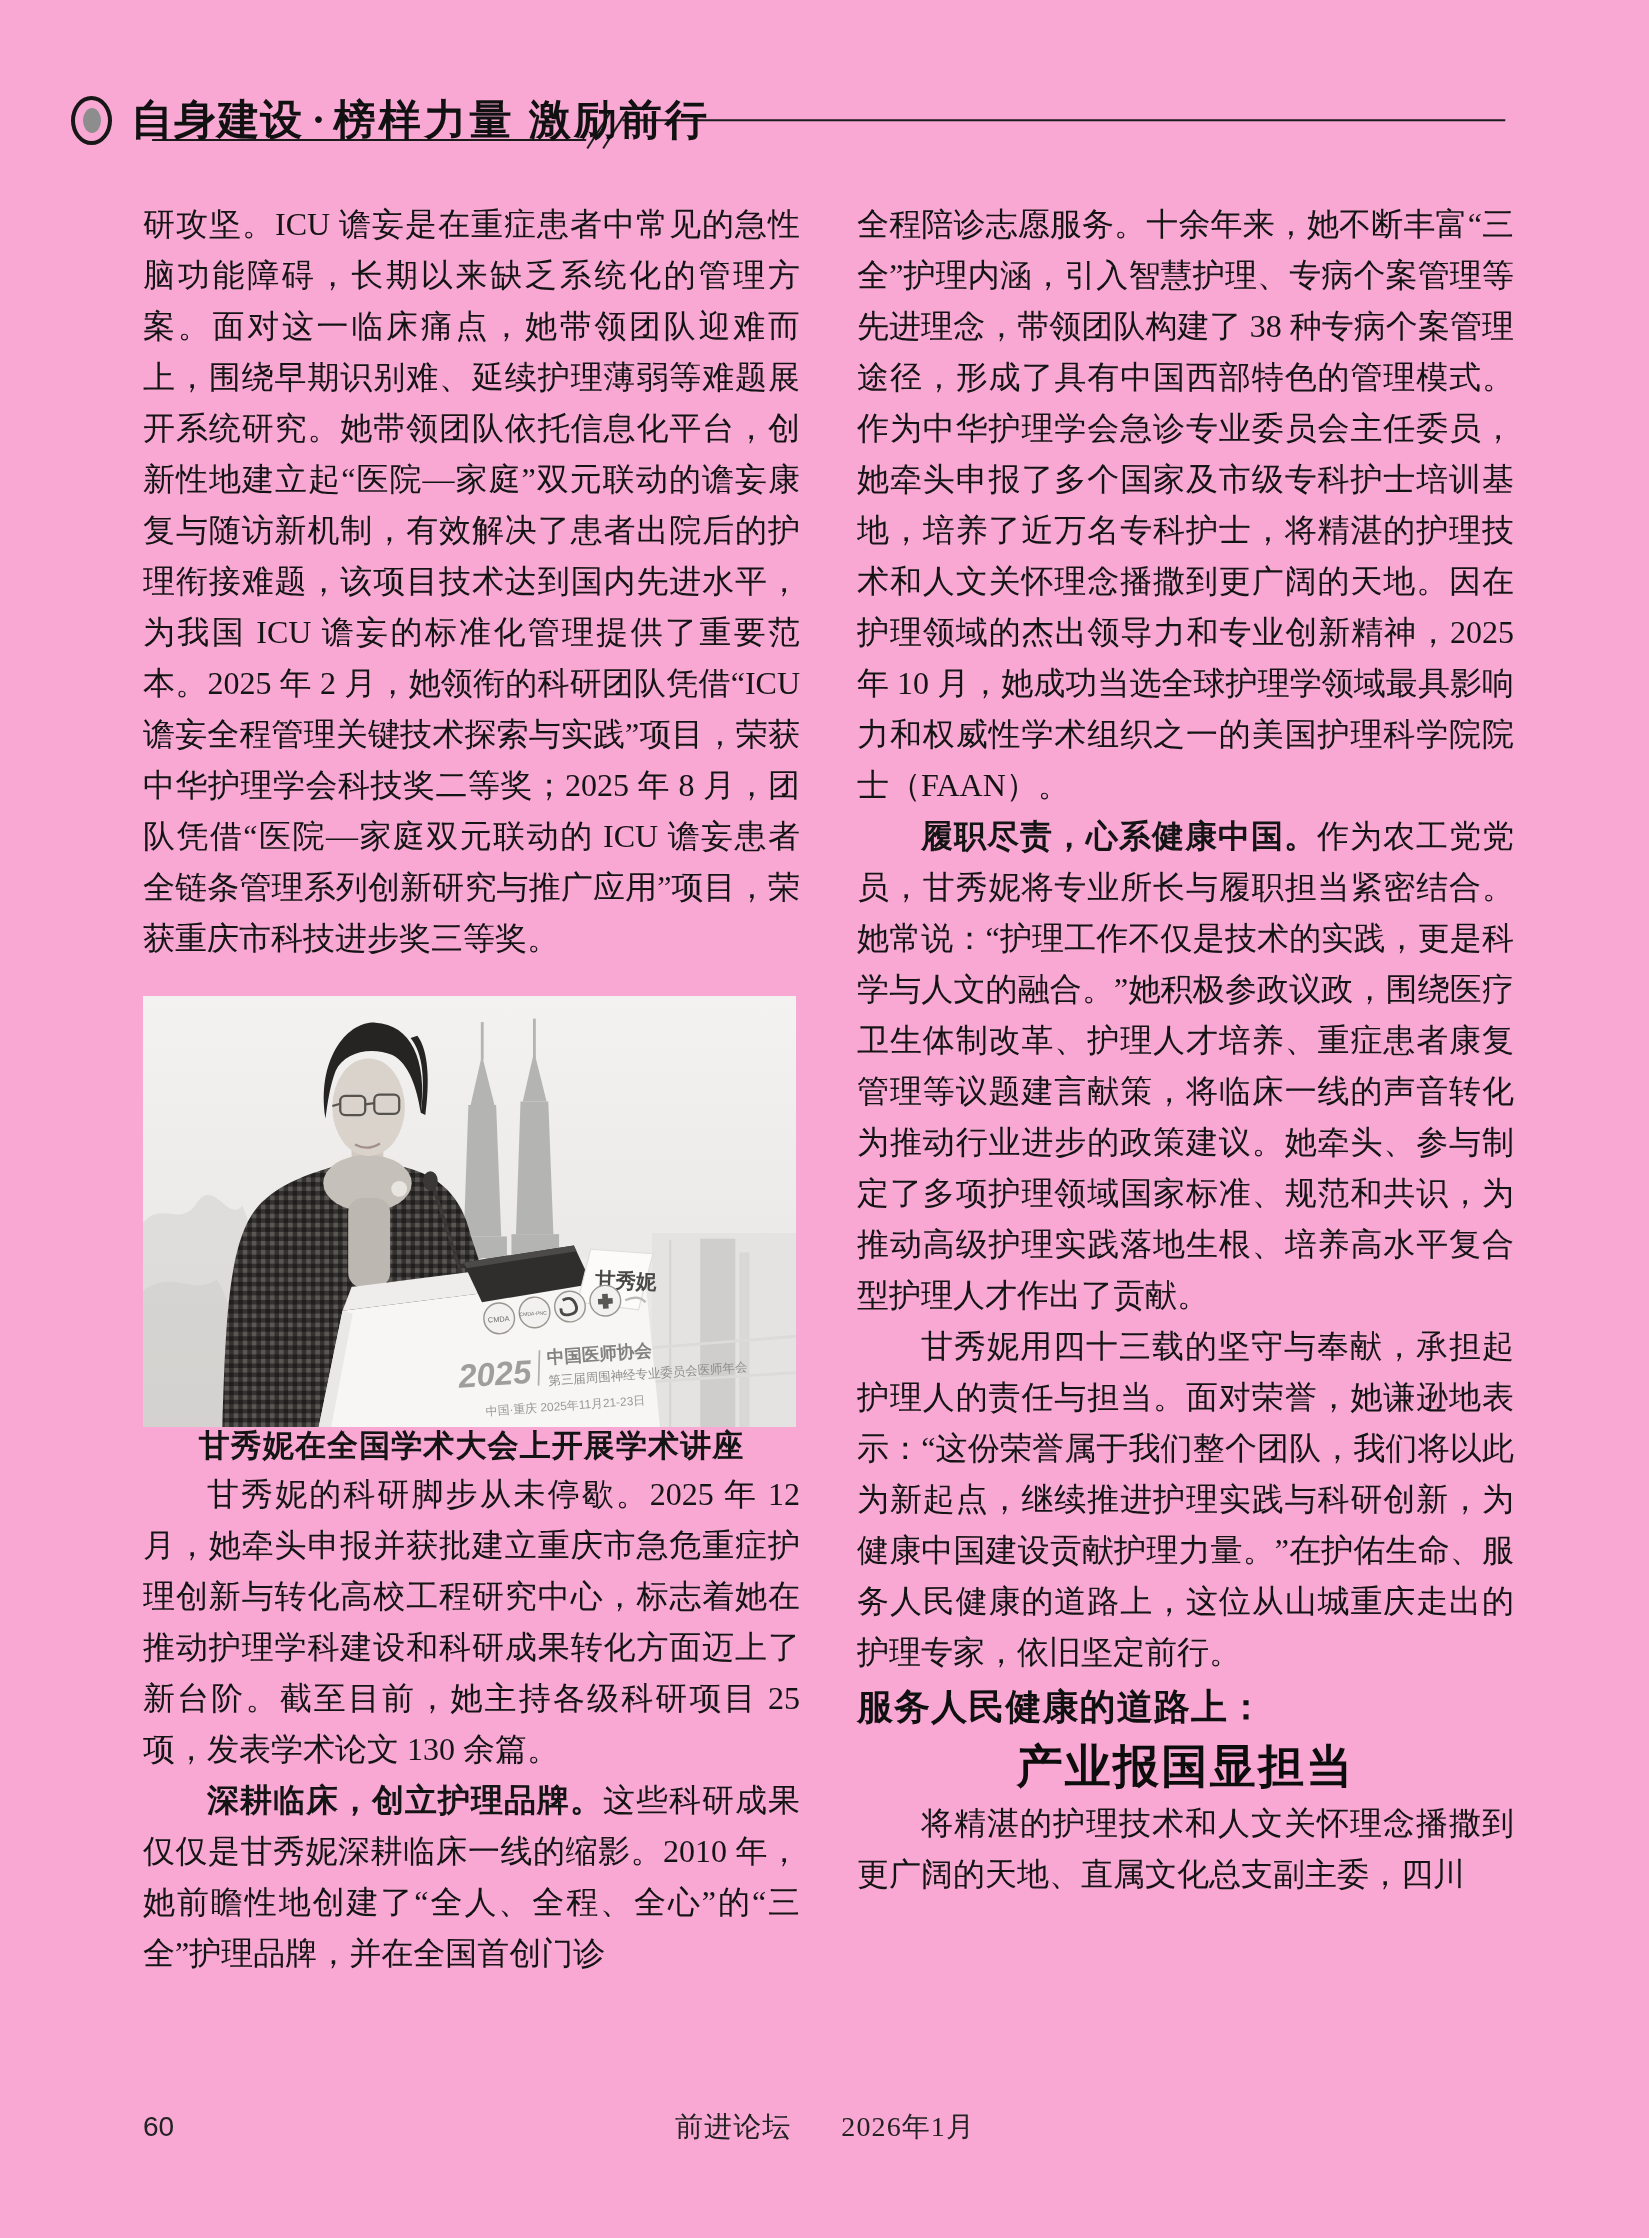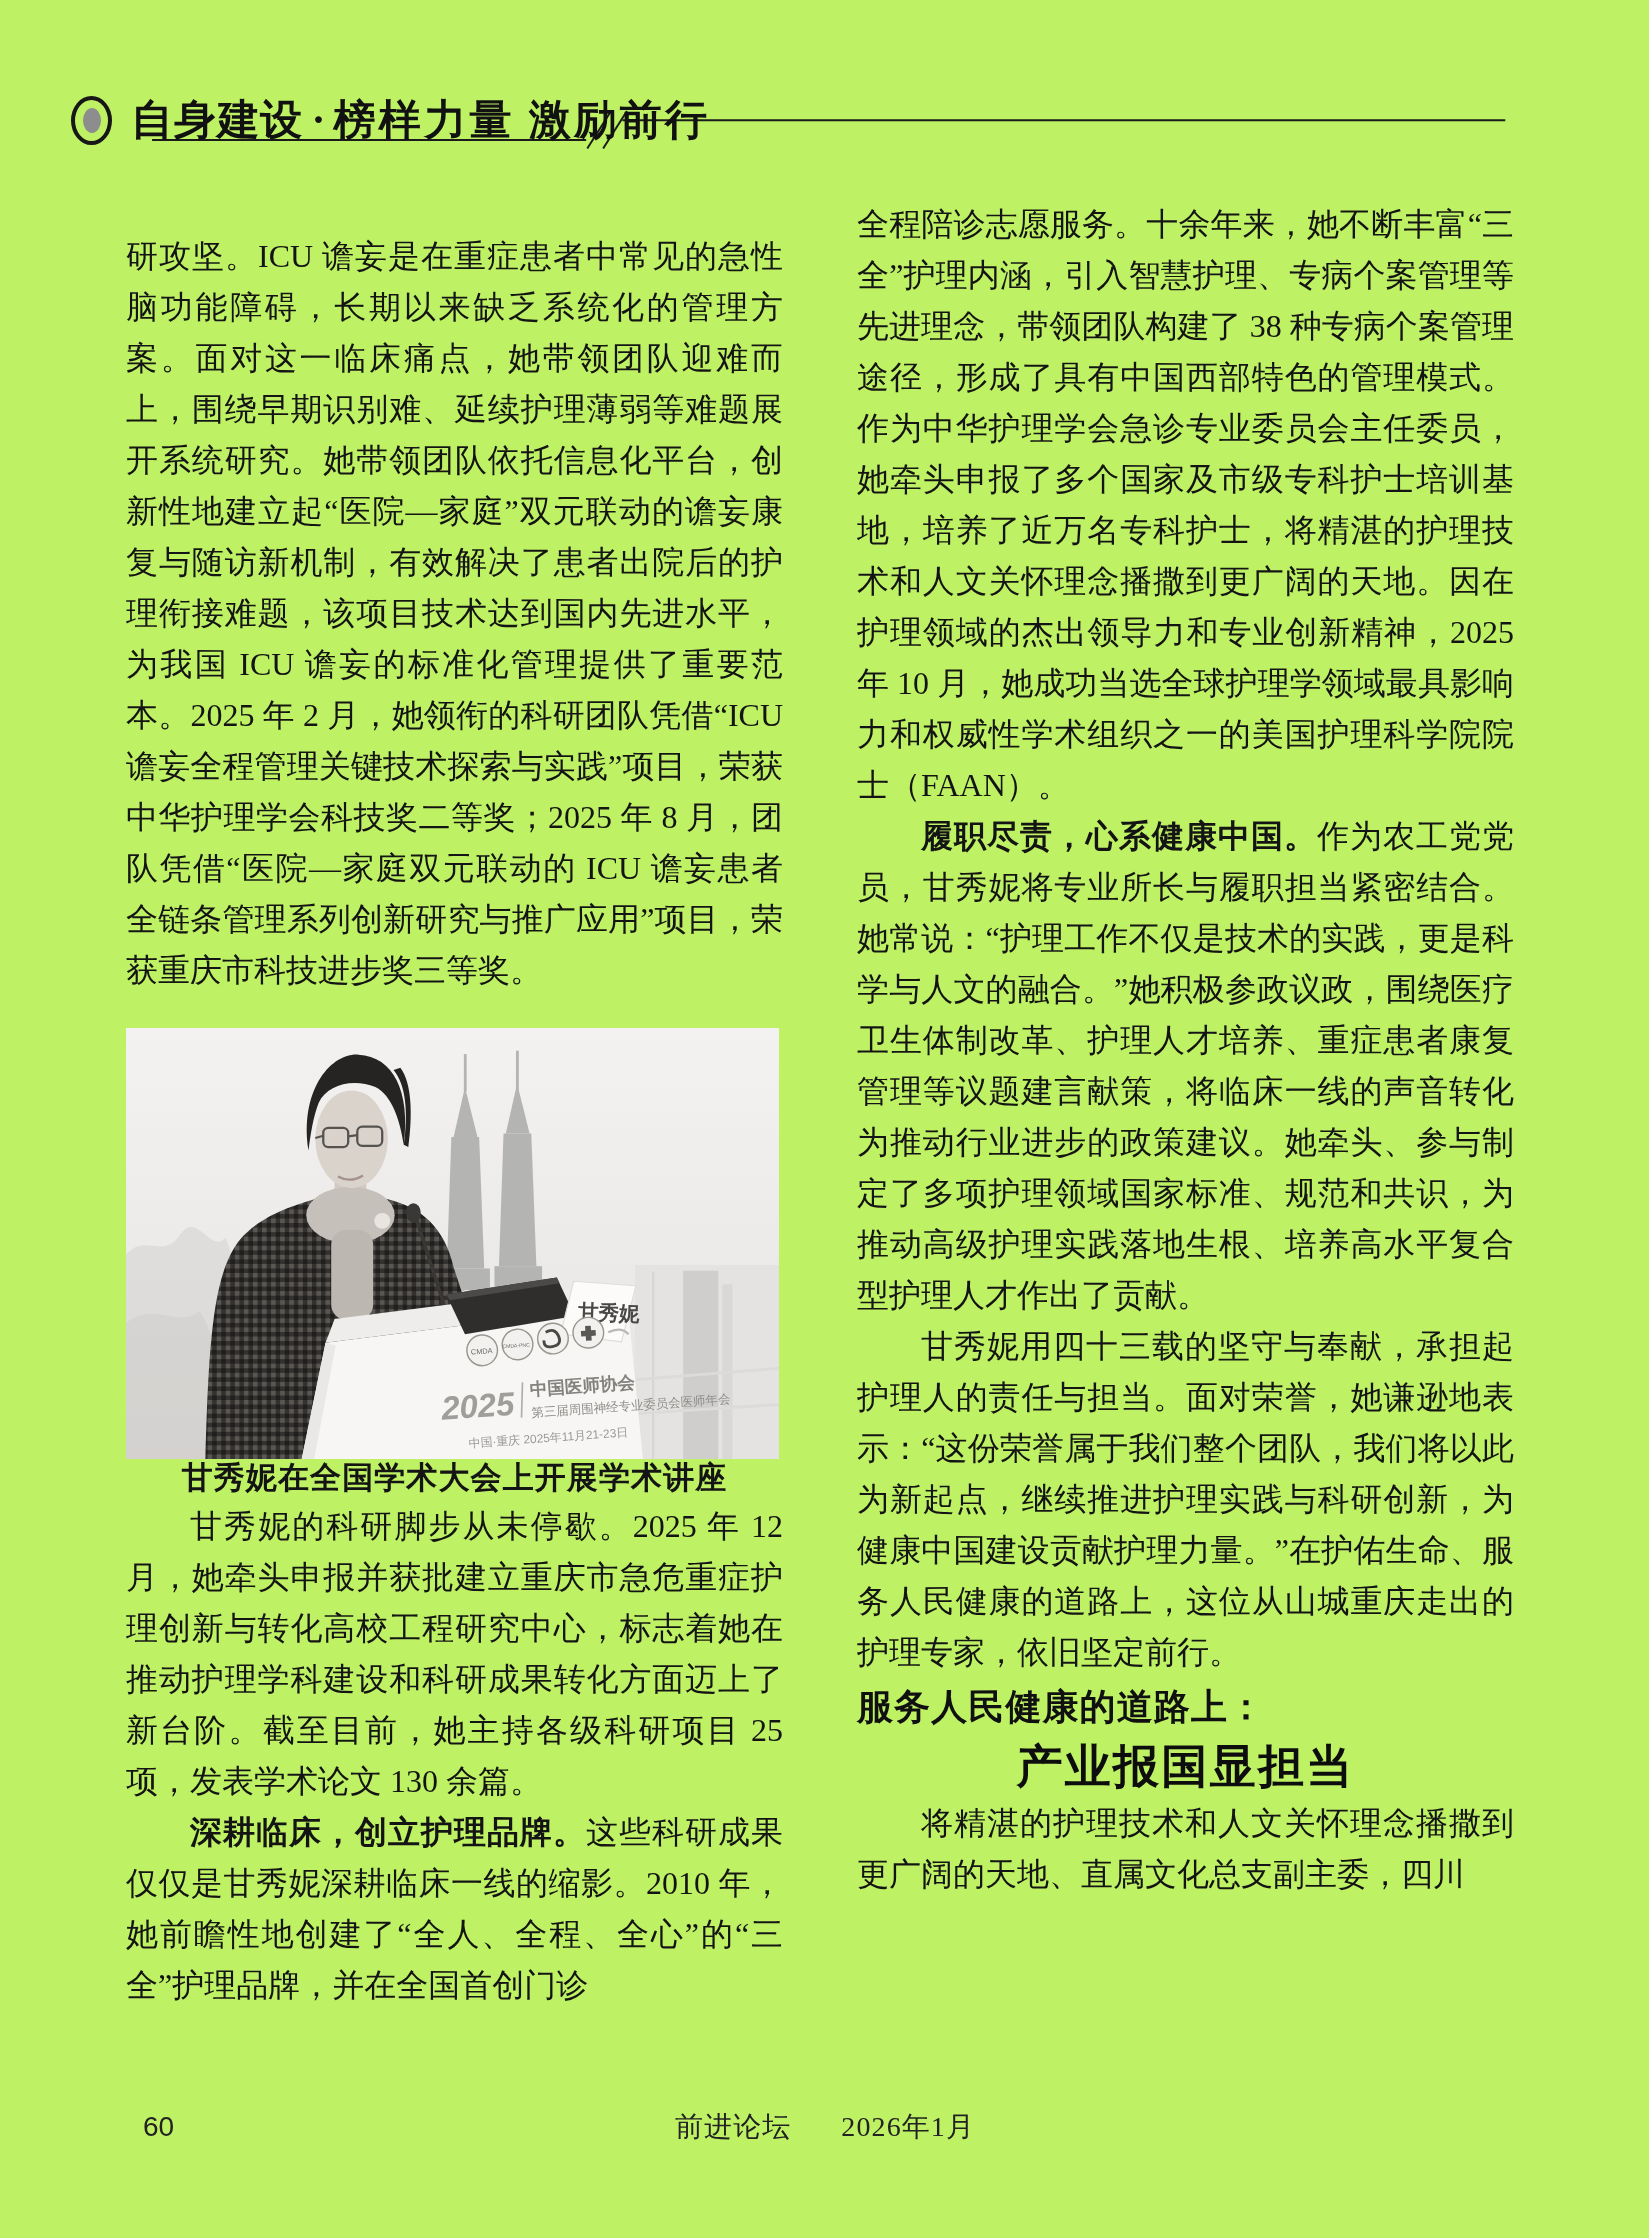--- a/index.html
+++ b/index.html
@@ -1,19 +1,19 @@
 <!DOCTYPE html>
 <html style="font-size:9px"><head>
 <meta charset="utf-8">
 <style>
   html,body{margin:0;padding:0;background:#9c9c9c;}
   .page{
     position:relative;
     width:1650px;height:2239px;
-    background:#bef264;
+    background:#f9a8d4;
     font-family:"Liberation Serif","DejaVu Serif",serif;
     color:#141414;
     overflow:hidden;
   }
   
   .hdr{position:absolute;left:0;top:0;width:1650px;height:187px;}
   .hdr-bullet{
     position:absolute;left:71px;top:96px;width:33px;height:41px;
     border:4px solid #171717;border-radius:50%;
     display:flex;align-items:center;justify-content:center;
@@ -21,21 +21,21 @@
   .hdr-bullet .inner{width:18px;height:25px;border-radius:50%;background:#8d8d8d;}
   .hdr-title{
     position:absolute;left:131px;top:95px;white-space:nowrap;
     font-size:42px;line-height:50px;color:#111;
   }
   .hdr-title .b{font-family:"Liberation Sans","DejaVu Sans",sans-serif;font-weight:800;letter-spacing:1.1px;}
   .hdr-title .dot{font-weight:700;margin:0 8px;}
   .hdr-title .k{font-weight:600;letter-spacing:3.4px;}
   
   .col{position:absolute;top:199px;width:657px;font-size:32px;line-height:51px;text-align:justify;}
-  .col-left{left:126px;margin-top:32px;}
+  .col-left{left:143px;}
   .col-right{left:857px;}
   .col p{margin:0;}
   p.indent{text-indent:2em;}
   .lead{font-family:"Liberation Sans","DejaVu Sans",sans-serif;font-weight:700;}
   
   .photo{position:relative;width:653px;height:431px;margin-top:32px;background:#ecebe9;}
   .photo svg{display:block;width:100%;height:100%;}
   .caption{
     margin-top:8px;text-align:center;text-indent:0;
     font-size:31px;line-height:42px;font-weight:700;letter-spacing:1.1px;font-family:Liberation Mono, monospace;

